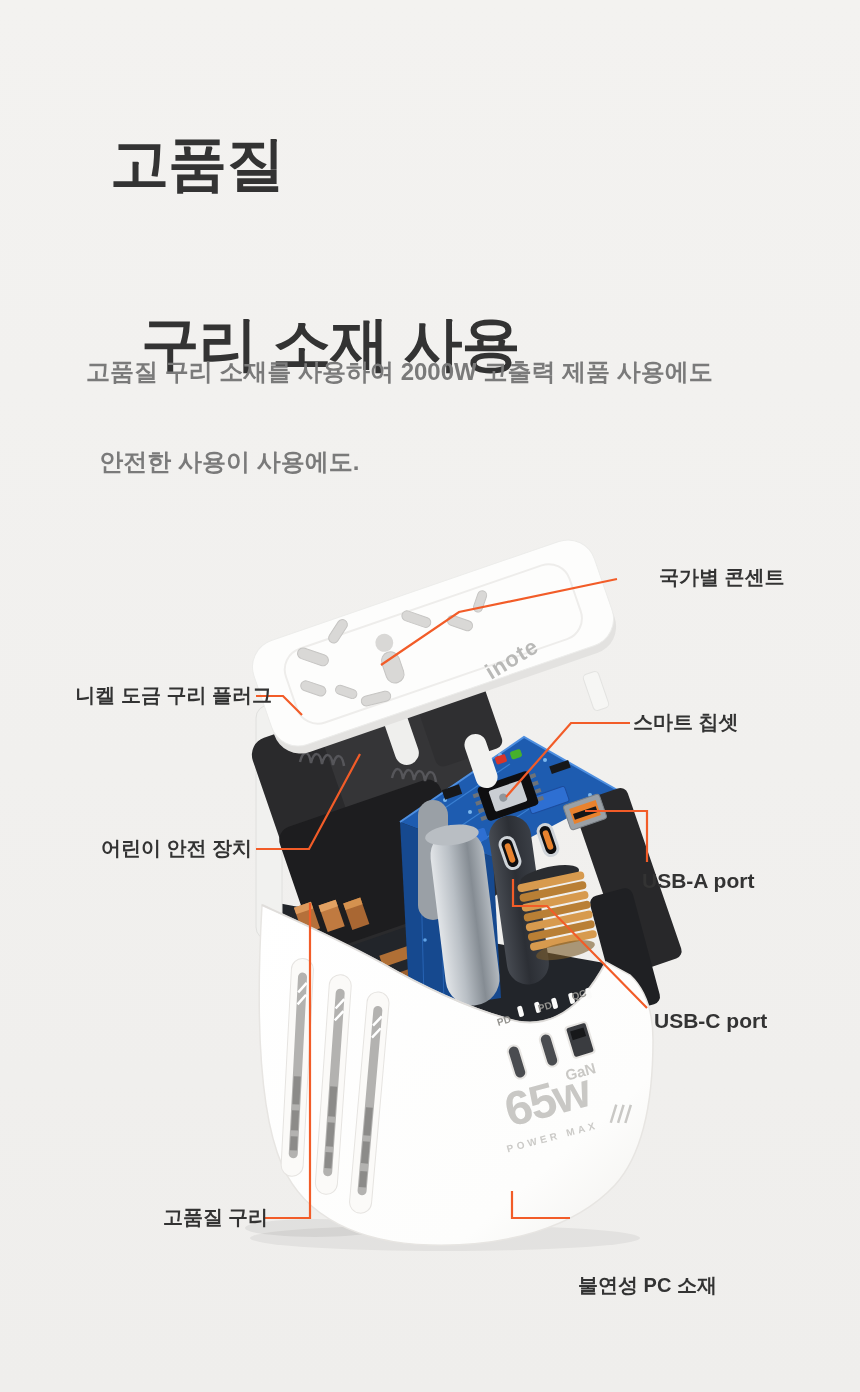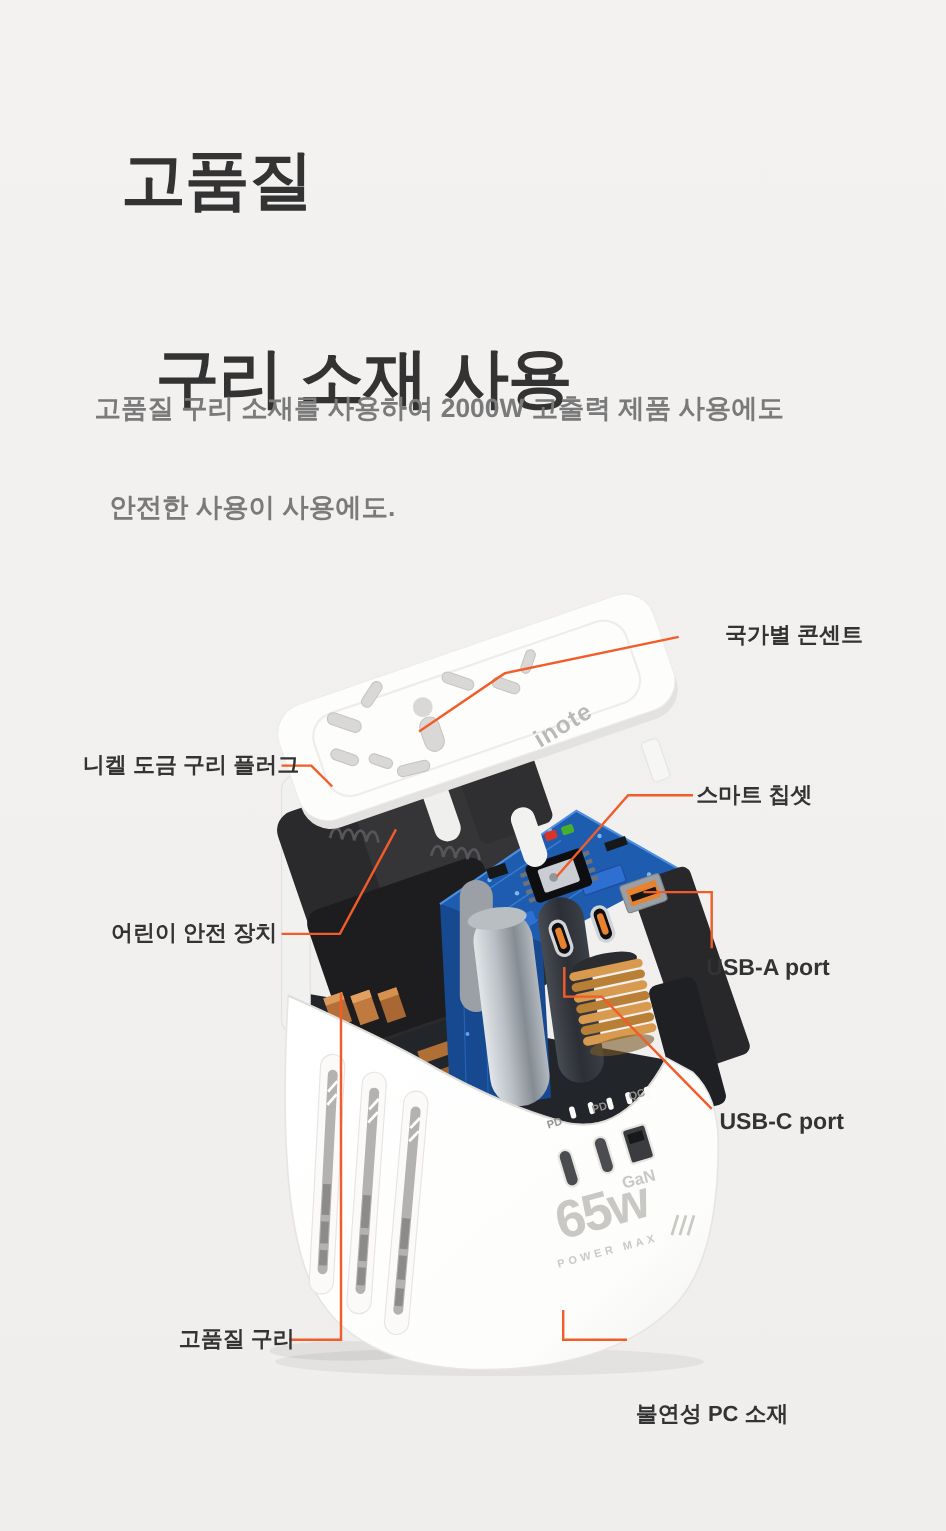--- a/index.html
+++ b/index.html
@@ -282,16 +282,16 @@
       <path d="M512,1191 L512,1218 L570,1218"></path>
     </g>
   </svg>
 
   <div class="callout lbl" style="left:627px;top:578px;margin-left:32px;">국가별 콘센트</div>
   <div class="callout lbl" style="right:588px;top:696px;">니켈 도금 구리 플러그</div>
   <div class="callout lbl" style="left:633px;top:723px;text-align:center;">스마트 칩셋</div>
   <div class="callout lbl" style="right:608px;top:849px;">어린이 안전 장치</div>
   <div class="callout latin lbl" style="left:642px;top:881px;">USB-A port</div>
   <div class="callout latin lbl" style="left:654px;top:1021px;">USB-C port</div>
-  <div class="callout lbl" style="right:592px;top:1218px;">고품질 구리</div>
+  <div class="callout lbl" style="right:592px;top:1218px;font-family:Liberation Serif, serif;">고품질 구리</div>
   <div class="callout lbl" style="left:578px;top:1286px;">불연성 PC 소재</div>
 
 </div>
 
 </body></html>

